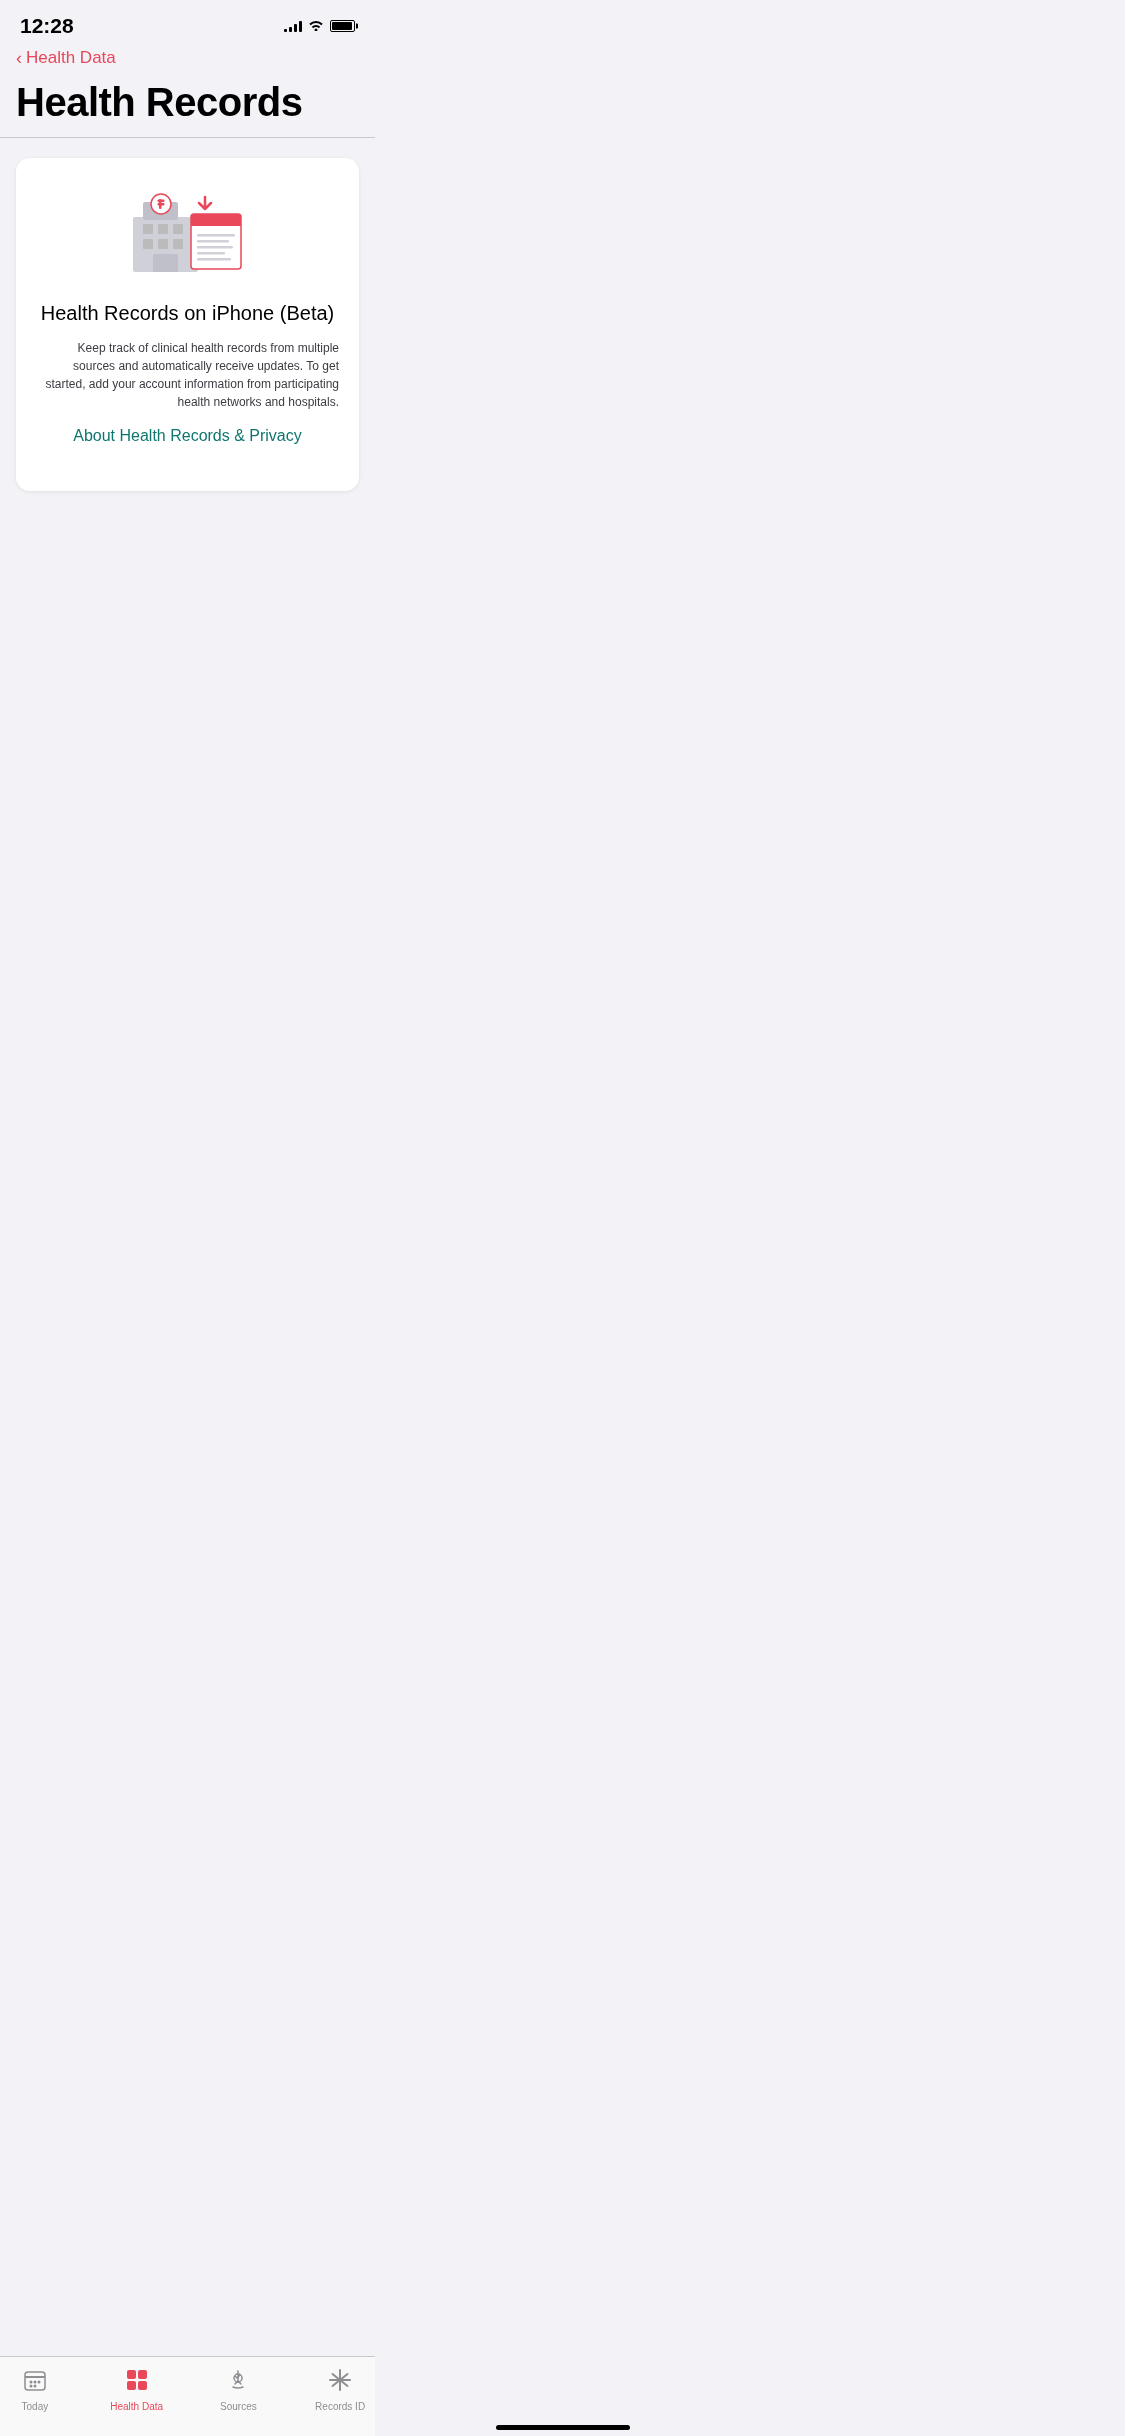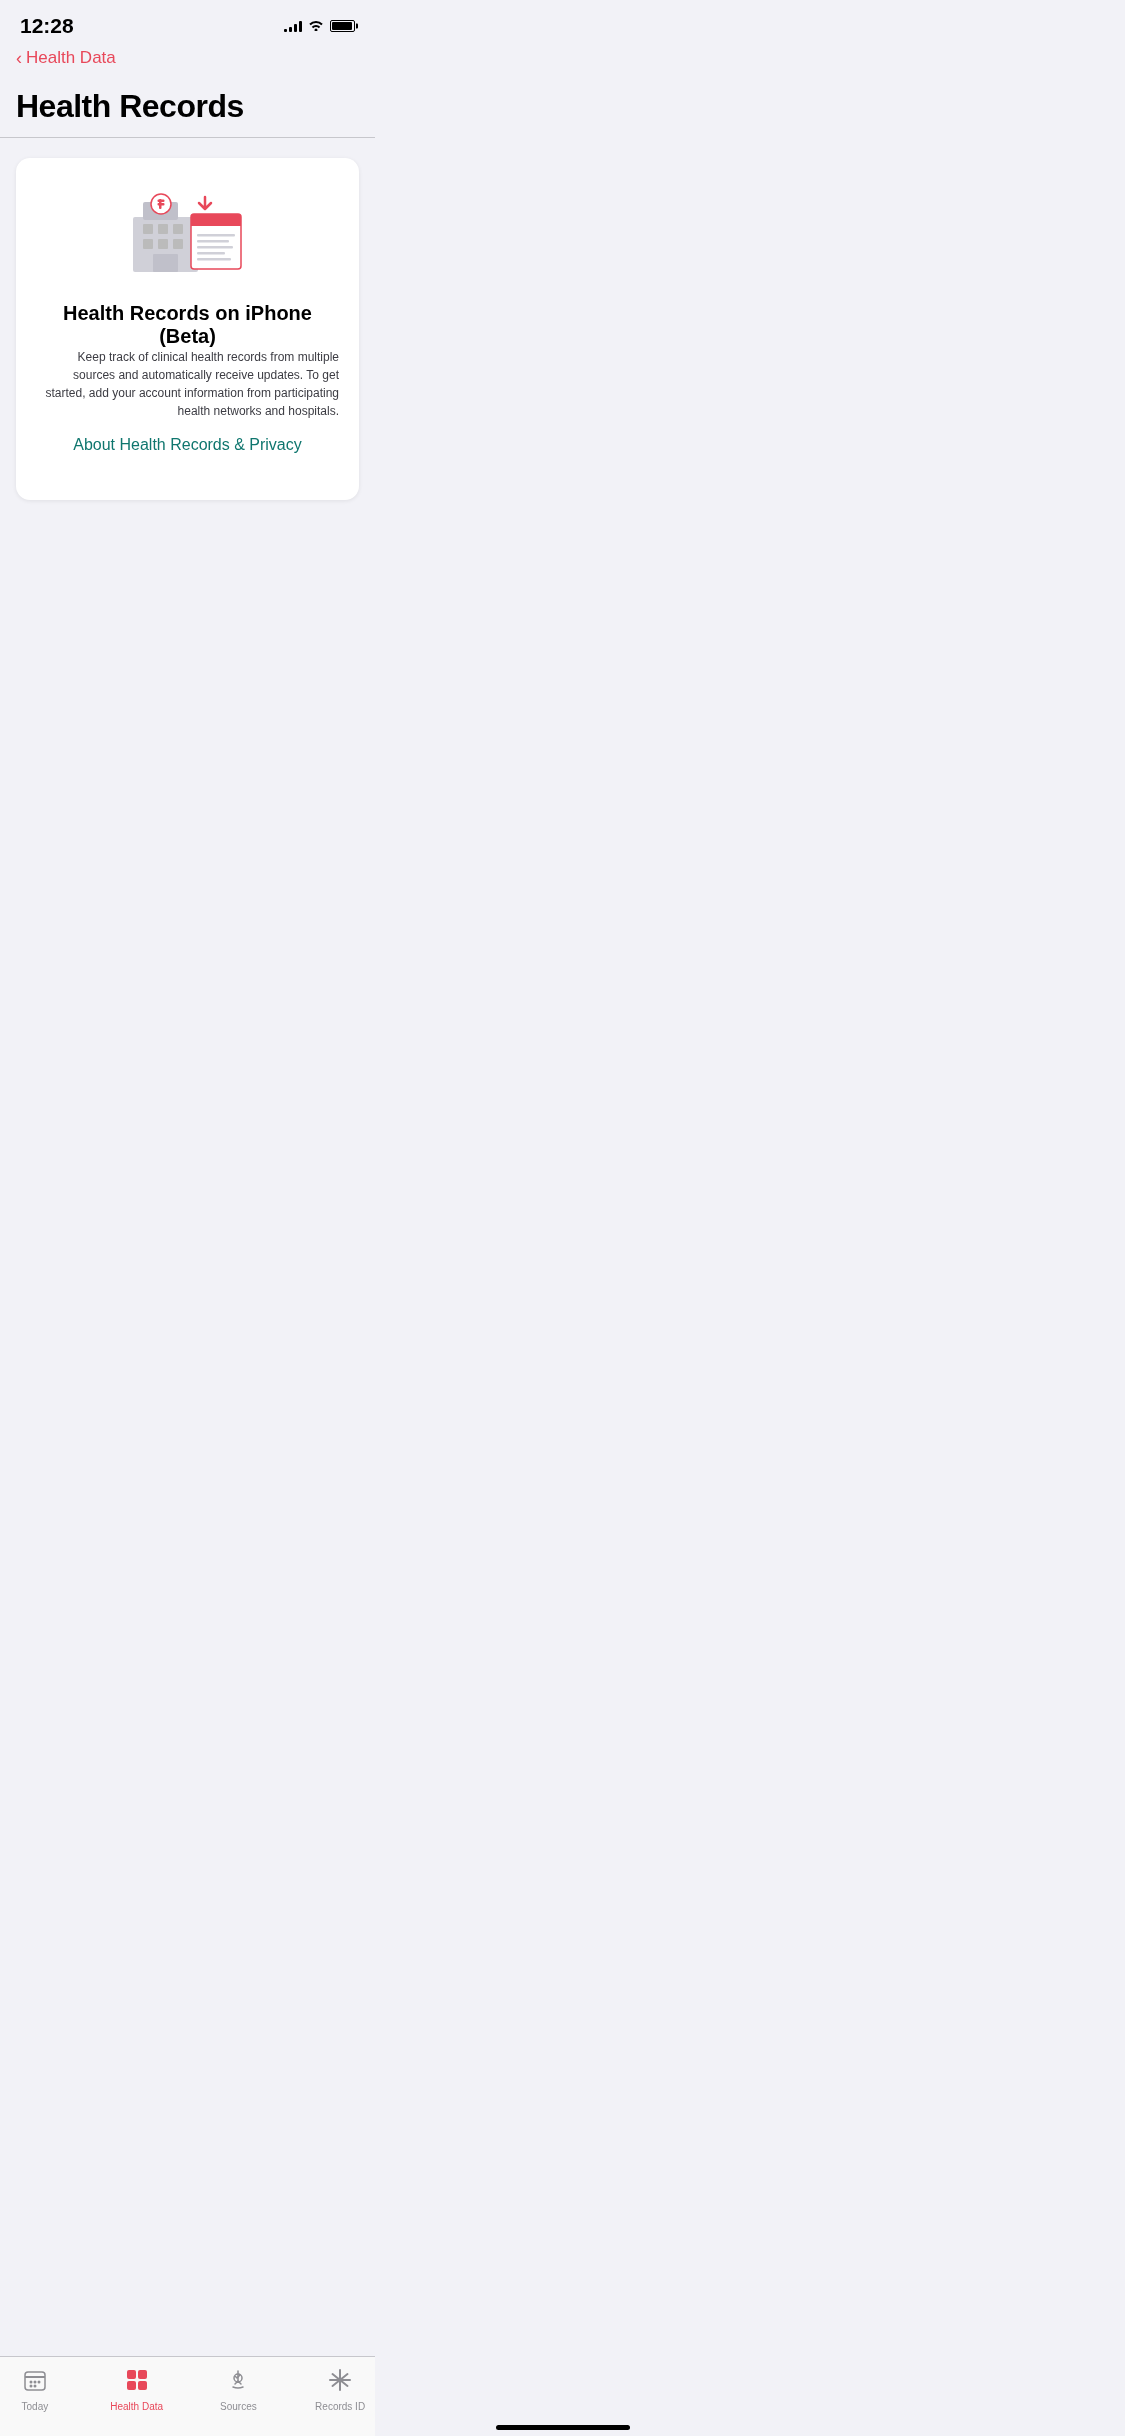--- a/index.html
+++ b/index.html
@@ -94,25 +94,24 @@
       line-height: 1;
       color: #e8485a;
     }
 
     
     .page-title-area {
       padding: 4px 16px 12px 16px;
       background: #f2f2f7;
     }
     .page-title {
-      font-size: 32px;
+      font-size: 40px;
       font-weight: 700;
       color: #000;
       letter-spacing: -0.5px;
-      margin-top: 8px;
     }
 
     
     .separator {
       height: 1px;
       background: #c7c7cc;
       margin: 0;
     }
 
     
@@ -133,23 +132,24 @@
     }
 
     .hospital-svg {
       width: 130px;
       height: 100px;
     }
 
     
     .card-title {
       font-size: 20px;
-      font-weight: 700;
+      font-weight: 400;
       color: #000;
       text-align: center;
+      margin-bottom: 14px;
     }
 
     
     .card-description {
       font-size: 12px;
       color: #3c3c43;
       text-align: right;
       line-height: 1.5;
       margin-bottom: 16px;
     }

